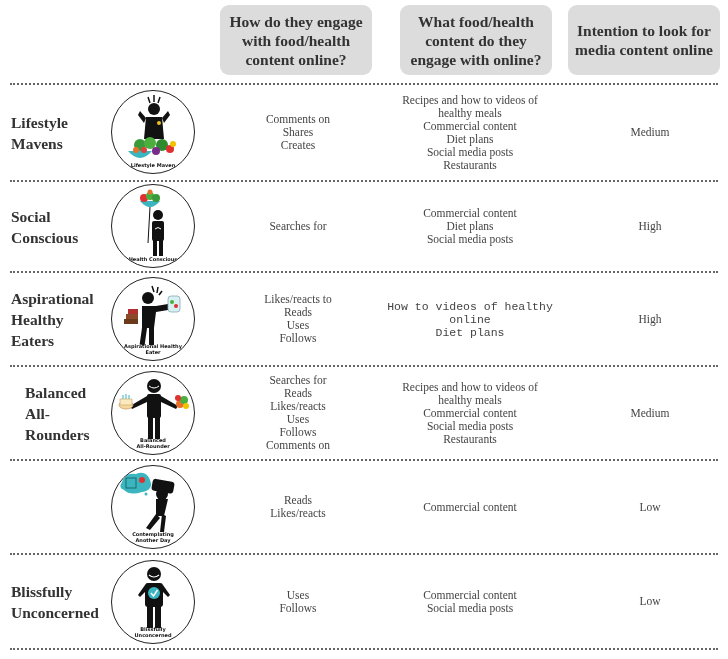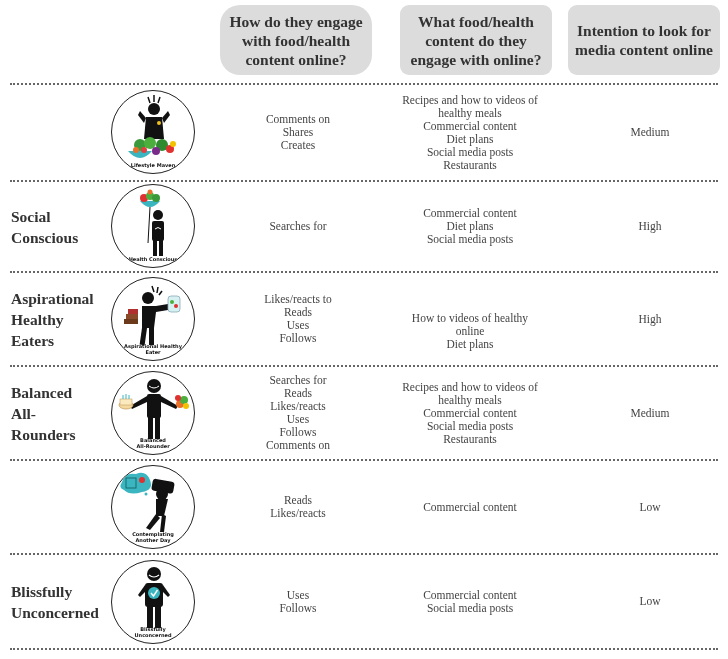--- a/index.html
+++ b/index.html
@@ -7,21 +7,21 @@
     width: 728px; height: 659px; position: relative; overflow: hidden;
     font-family: "Liberation Serif", "DejaVu Serif", serif; color: #222;
   }
   .hdr {
     position: absolute; top: 5px; height: 70px;
     background: #dcdcdc; border-radius: 9px;
     display: flex; align-items: center; justify-content: center; text-align: center;
     font-weight: bold; font-size: 15.5px; line-height: 19px; color: #333;
     white-space: pre-line;
   }
-  .hdr.h1 { left: 220px; width: 152px; border-radius: 20px; }
+  .hdr.h1 { left: 220px; width: 152px; }
   .hdr.h2 { left: 400px; width: 152px; }
   .hdr.h3 { left: 568px; width: 152px; }
   .divider {
     position: absolute; left: 10px; width: 708px; height: 0;
     border-top: 2px dotted #666;
   }
   .row { position: absolute; left: 0; width: 728px; }
   .seg-name {
     position: absolute; left: 11px; width: 100px;
     font-weight: bold; font-size: 15.5px; line-height: 21px; color: #333;
@@ -61,20 +61,22 @@
 
 <div class="divider" style="top:83px"></div>
 <div class="divider" style="top:180px"></div>
 <div class="divider" style="top:271px"></div>
 <div class="divider" style="top:365px"></div>
 <div class="divider" style="top:459px"></div>
 <div class="divider" style="top:553px"></div>
 <div class="divider" style="top:648px"></div>
 
 <div class="row" style="top:85px;height:95px;">
+  <div class="seg-name" style="top:0;height:95px;">Lifestyle
+Mavens</div>
   <div class="icon-wrap" style="top:5px;">
     <svg width="84" height="84" viewBox="0 0 84 84">
       <g stroke="#111" stroke-width="1.5">
           <line x1="36" y1="6" x2="38" y2="12"></line>
           <line x1="42" y1="4" x2="42" y2="11"></line>
           <line x1="48" y1="6" x2="46" y2="12"></line>
         </g>
       <circle cx="42" cy="18" r="6" fill="#111"></circle>
       <path d="M34 26 L50 26 L52 48 L32 48 Z" fill="#111"></path>
       <path d="M34 27 L28 20 L26 24 L32 32 Z" fill="#111"></path>
@@ -166,32 +168,32 @@
     </svg>
     <div class="icon-caption">Aspirational Healthy
 Eater</div>
   </div>
   <div class="cell c1" style="top:0;height:92px;">
     <div>Likes/reacts to</div>
     <div>Reads</div>
     <div>Uses</div>
     <div>Follows</div>
   </div>
-  <div class="cell c2" style="top:12px;height:92px;">
+  <div class="cell c2" style="top:0;height:92px;font-family:Liberation Mono, monospace;">
     <div>How to videos of healthy</div>
     <div>online</div>
     <div>Diet plans</div>
   </div>
   <div class="cell c3" style="top:0;height:92px;">
     <div>High</div>
   </div>
 </div>
 
 <div class="row" style="top:367px;height:92px;">
-  <div class="seg-name" style="top:0;height:92px;">Balanced
+  <div class="seg-name" style="top:0;height:92px;margin-left:14px;">Balanced
 All-
 Rounders</div>
   <div class="icon-wrap" style="top:4px;">
     <svg width="84" height="84" viewBox="0 0 84 84">
       <circle cx="42" cy="14" r="7" fill="#111"></circle>
       <path d="M37 14 q5 4 10 0" stroke="#fff" stroke-width="1" fill="none"></path>
       <rect x="35" y="22" width="14" height="24" rx="2" fill="#111"></rect>
       <path d="M35 24 L18 34 L20 37 L35 30 Z" fill="#111"></path>
       <path d="M49 24 L66 34 L64 37 L49 30 Z" fill="#111"></path>
       <rect x="36" y="45" width="5" height="22" fill="#111"></rect>

